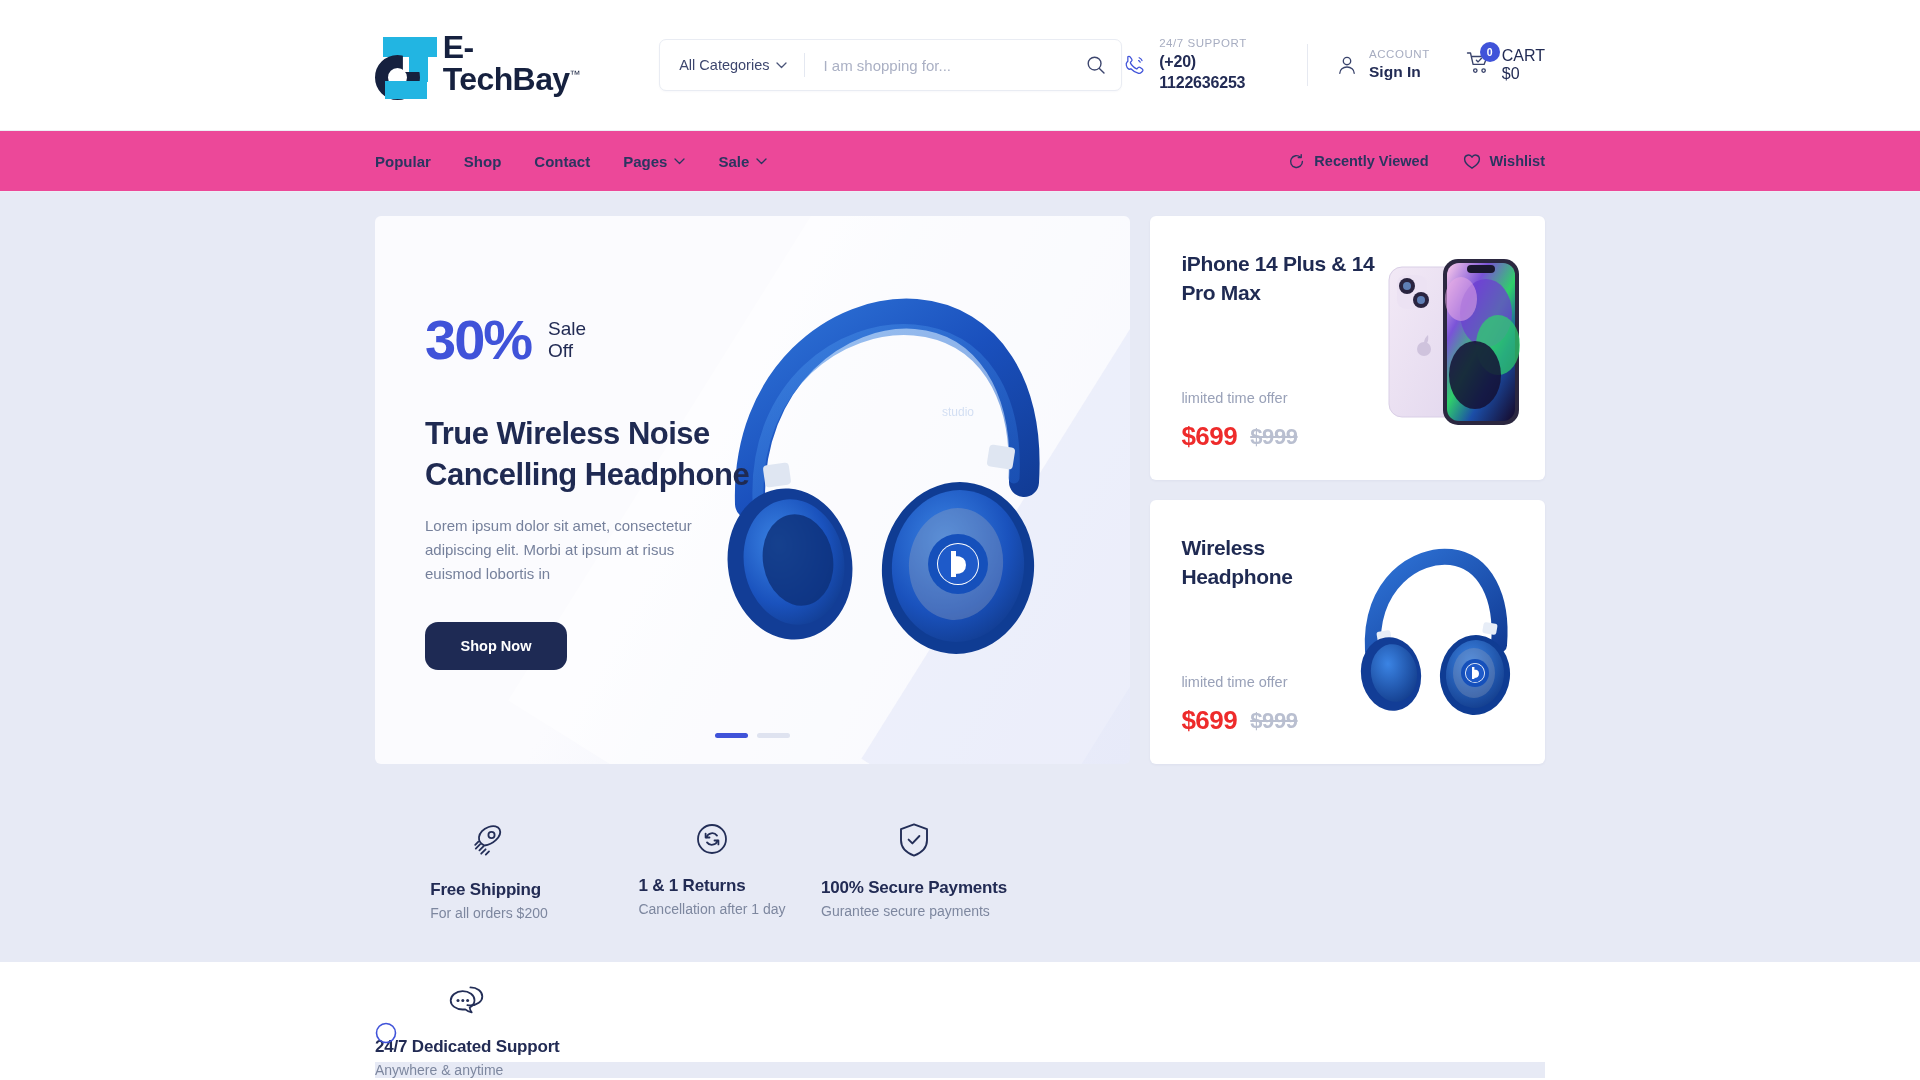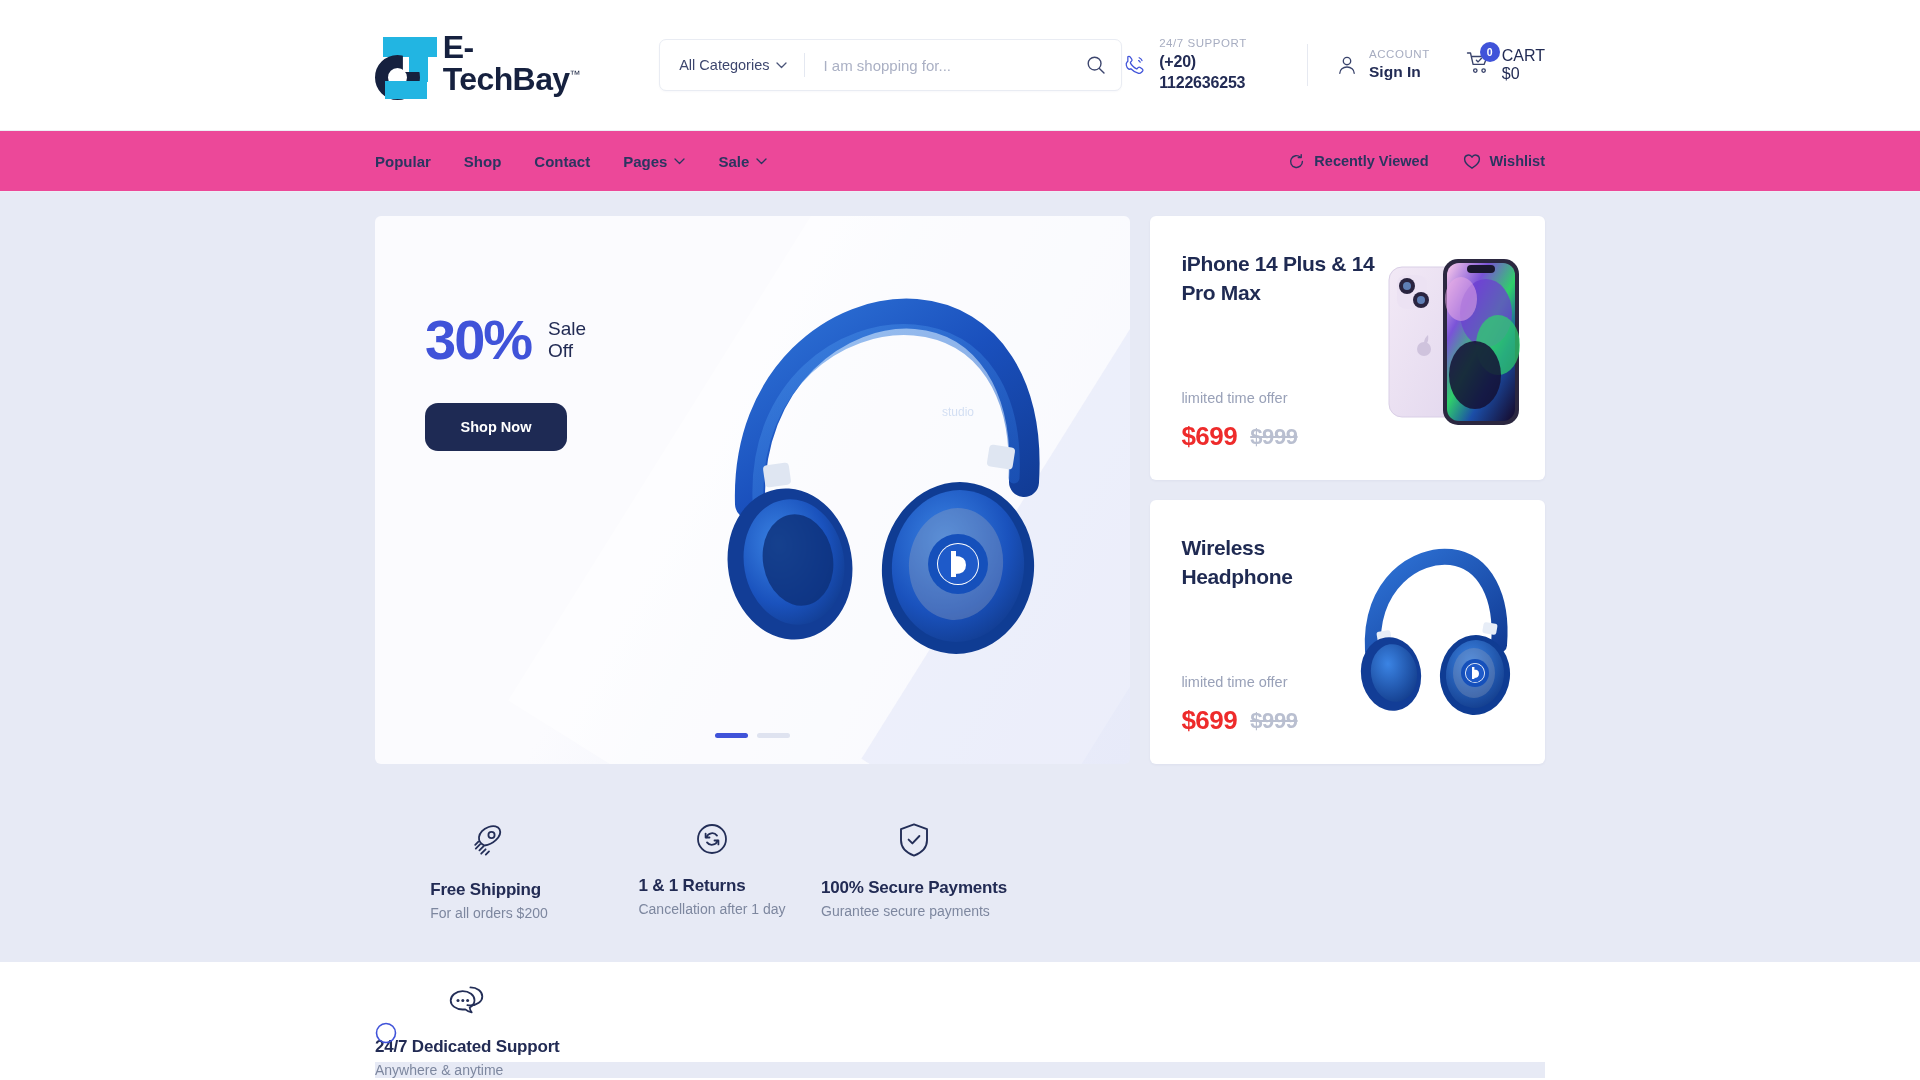--- a/index.html
+++ b/index.html
@@ -315,20 +315,22 @@
 
       <div class="slider">
         <div class="slide-text">
           <div class="sale-row">
             <span class="sale-pct">30%</span>
             <span class="sale-lbl">
               <span>Sale</span><br>
               <span>Off</span>
             </span>
           </div>
+          <h1 class="slide-h1">True Wireless Noise Cancelling Headphone</h1>
+          <p class="slide-p">Lorem ipsum dolor sit amet, consectetur adipiscing elit. Morbi at ipsum at risus euismod lobortis in</p>
           <button class="shopnow">Shop Now</button>
         </div>
 
         <svg class="slide-img" viewBox="0 0 430 430">
           <defs>
             <linearGradient id="hpA" x1="0" y1="0" x2="1" y2="1">
               <stop offset="0" stop-color="#2f74d8"></stop>
                 <stop offset="0.5" stop-color="#1a50bd"></stop>
                 <stop offset="1" stop-color="#113b94"></stop>
             </linearGradient>

